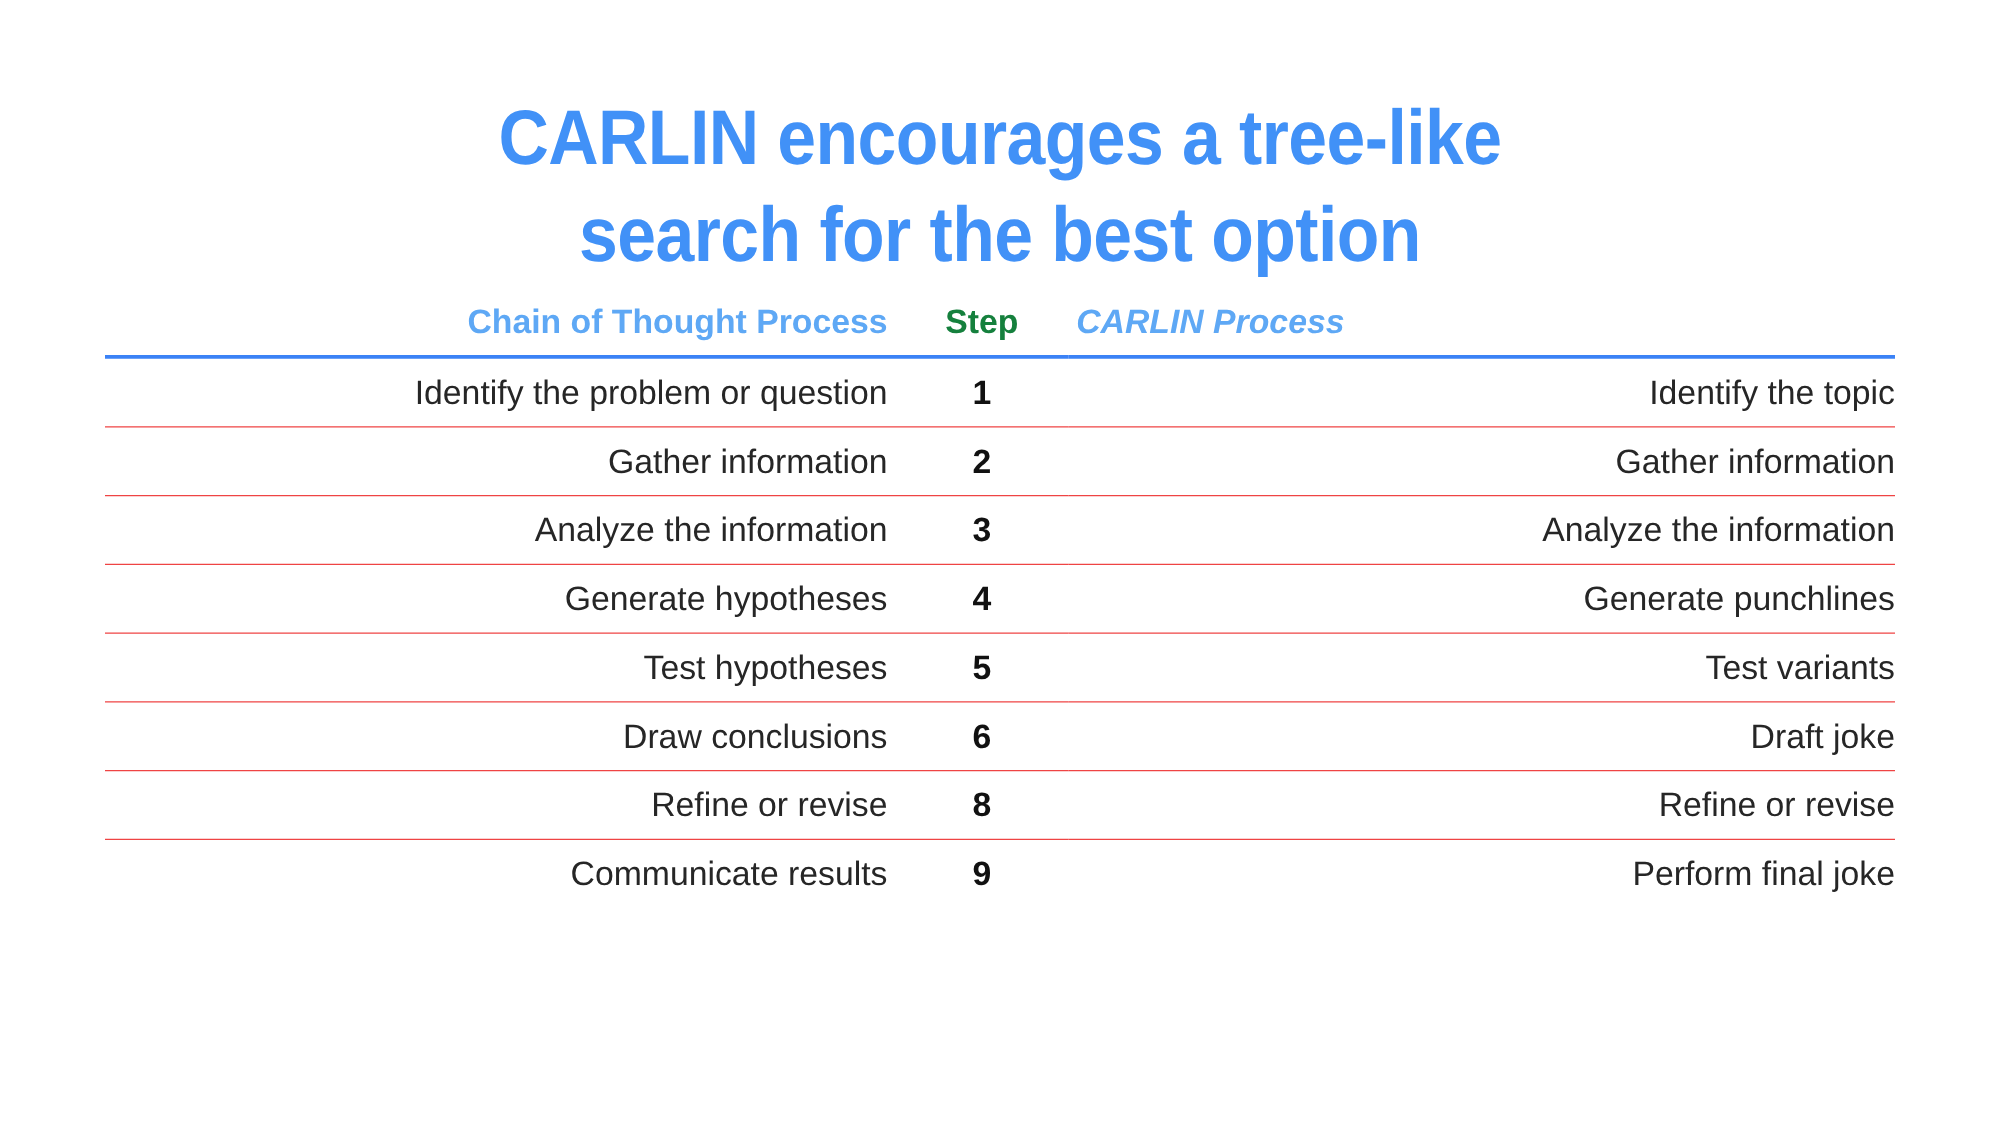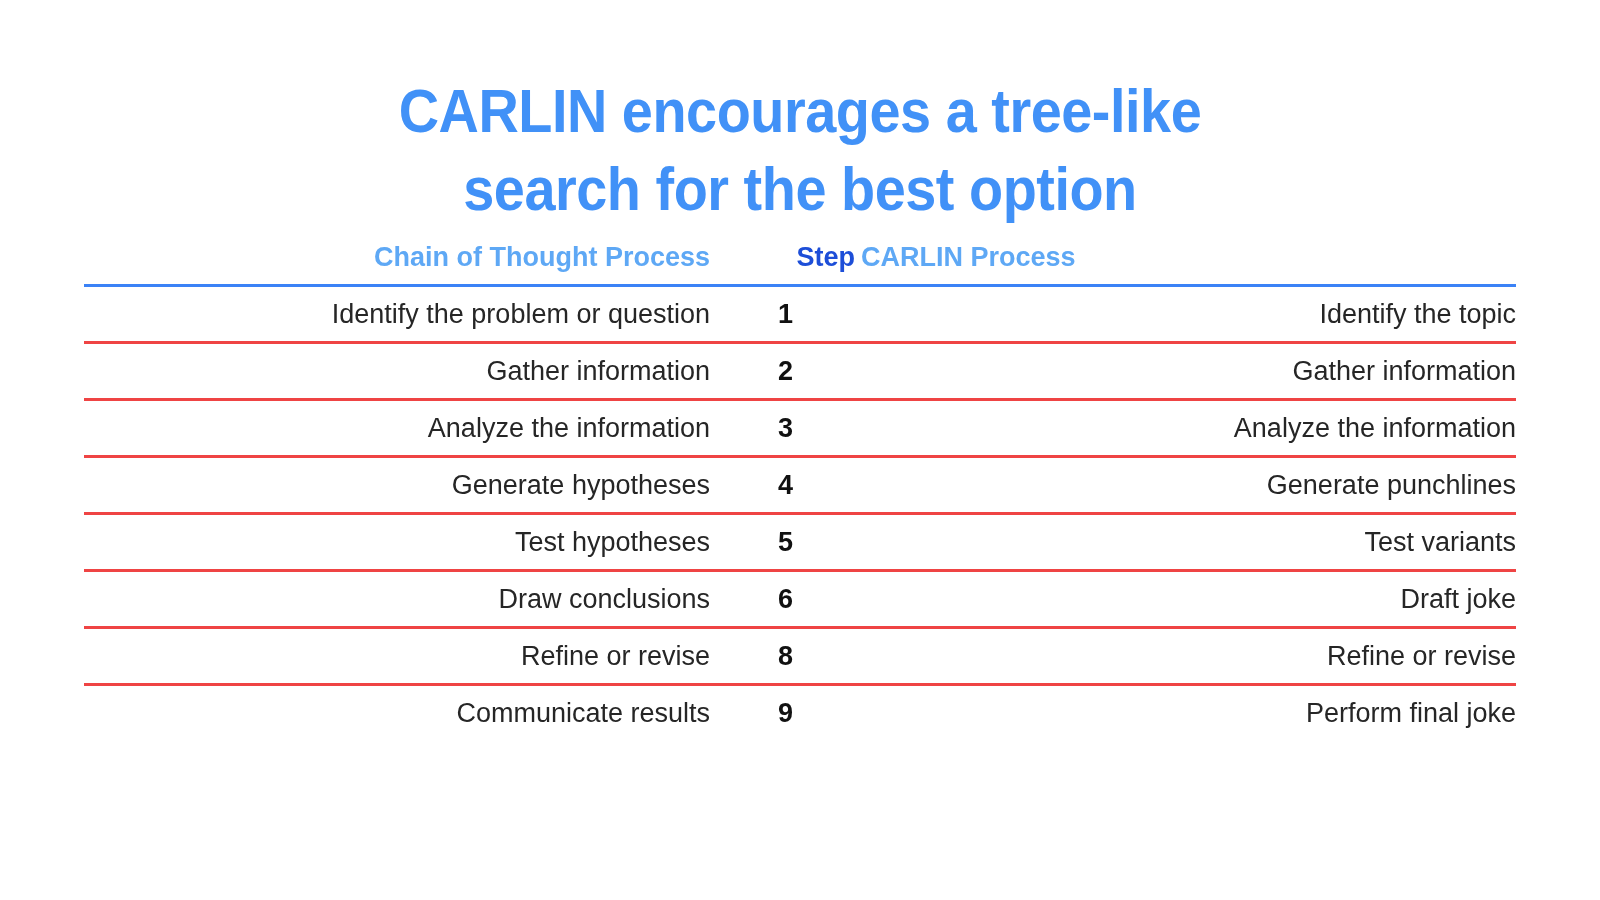--- a/index.html
+++ b/index.html
@@ -69,36 +69,37 @@
     line-height: 34px;
     vertical-align: bottom;
     border-bottom: 3px solid #3b82f6;
   }
   th.h-cot {
     color: #5EA8F5;
     text-align: right;
     padding-right: 6px;
   }
   th.h-step {
-    color: #1d4ed8;
-    text-align: right;
+    color: #15803d;
+    text-align: center;
   }
   th.h-carlin {
     color: #5EA8F5;
     text-align: left;
     padding-left: 6px;
+    font-style: italic;
   }
 
   tbody td {
     height: 54px;
     font-size: 27px;
     line-height: 32px;
     color: #262626;
     font-weight: normal;
-    border-bottom: 3px solid #ef4444;
+    border-bottom: 1px solid #ef4444;
     padding: 0;
     vertical-align: middle;
   }
   tbody tr:last-child td {
     border-bottom: none;
   }
   td.c-cot {
     text-align: right;
     padding-right: 6px;
   }

